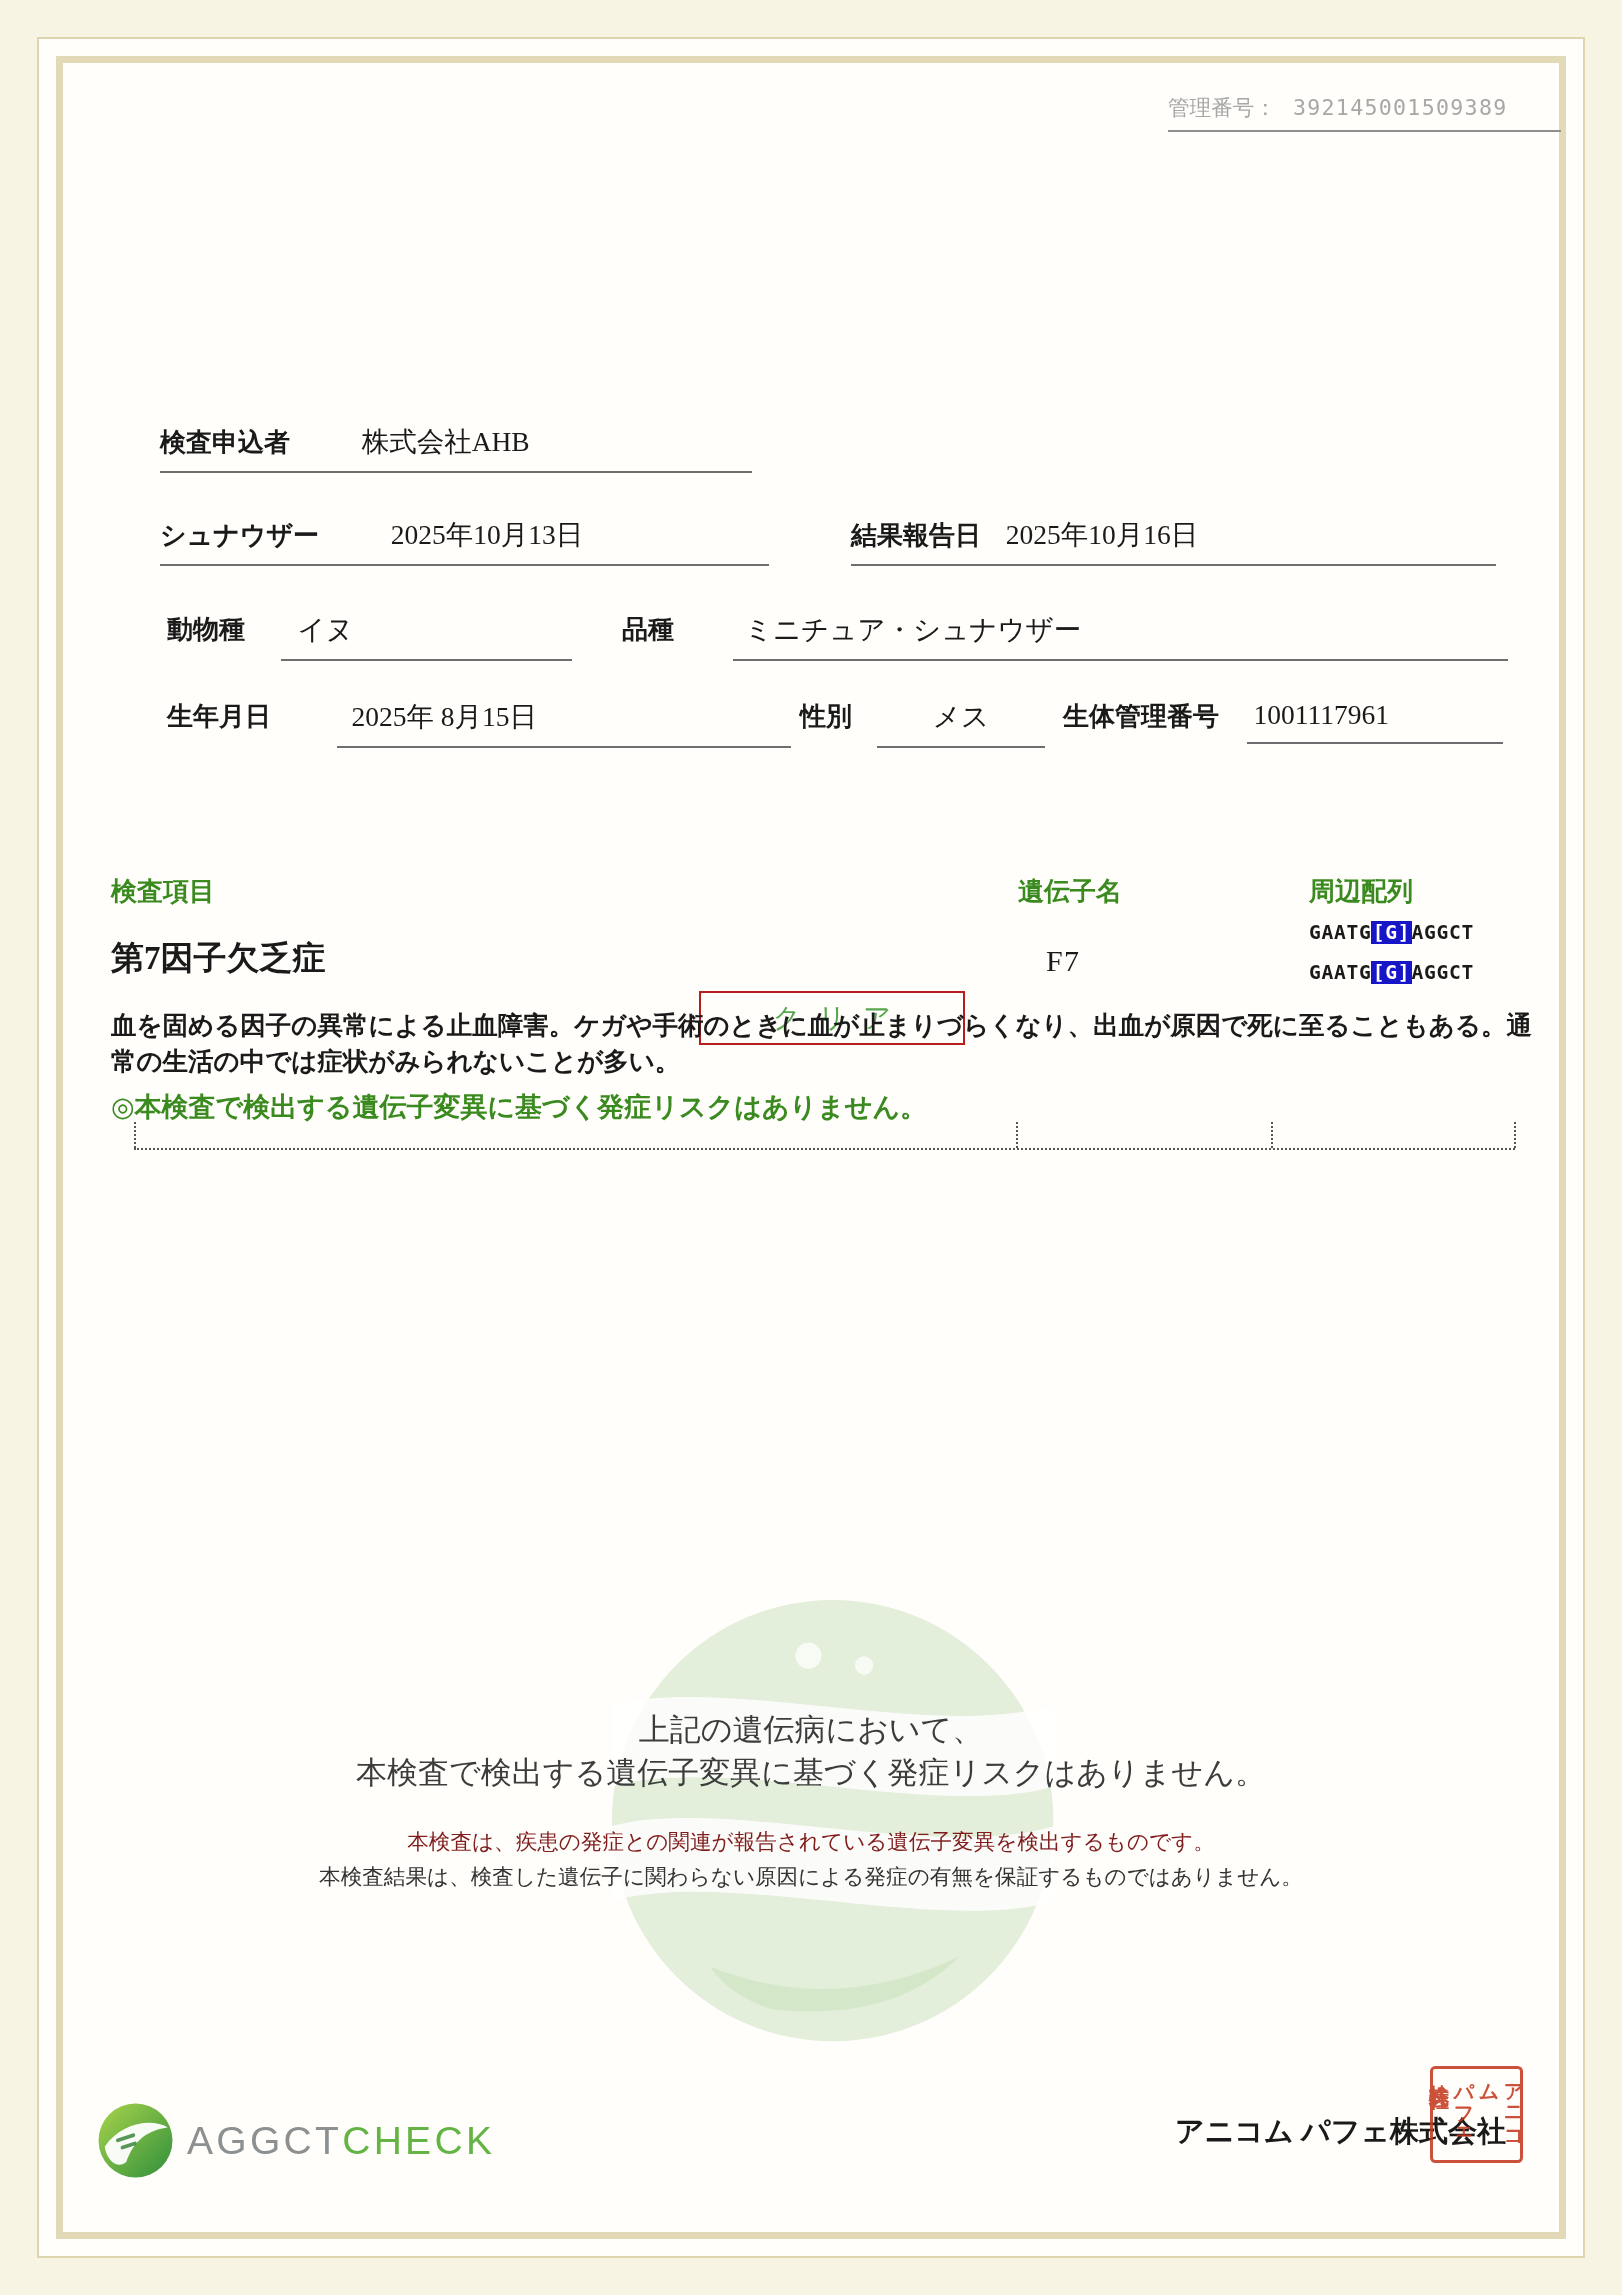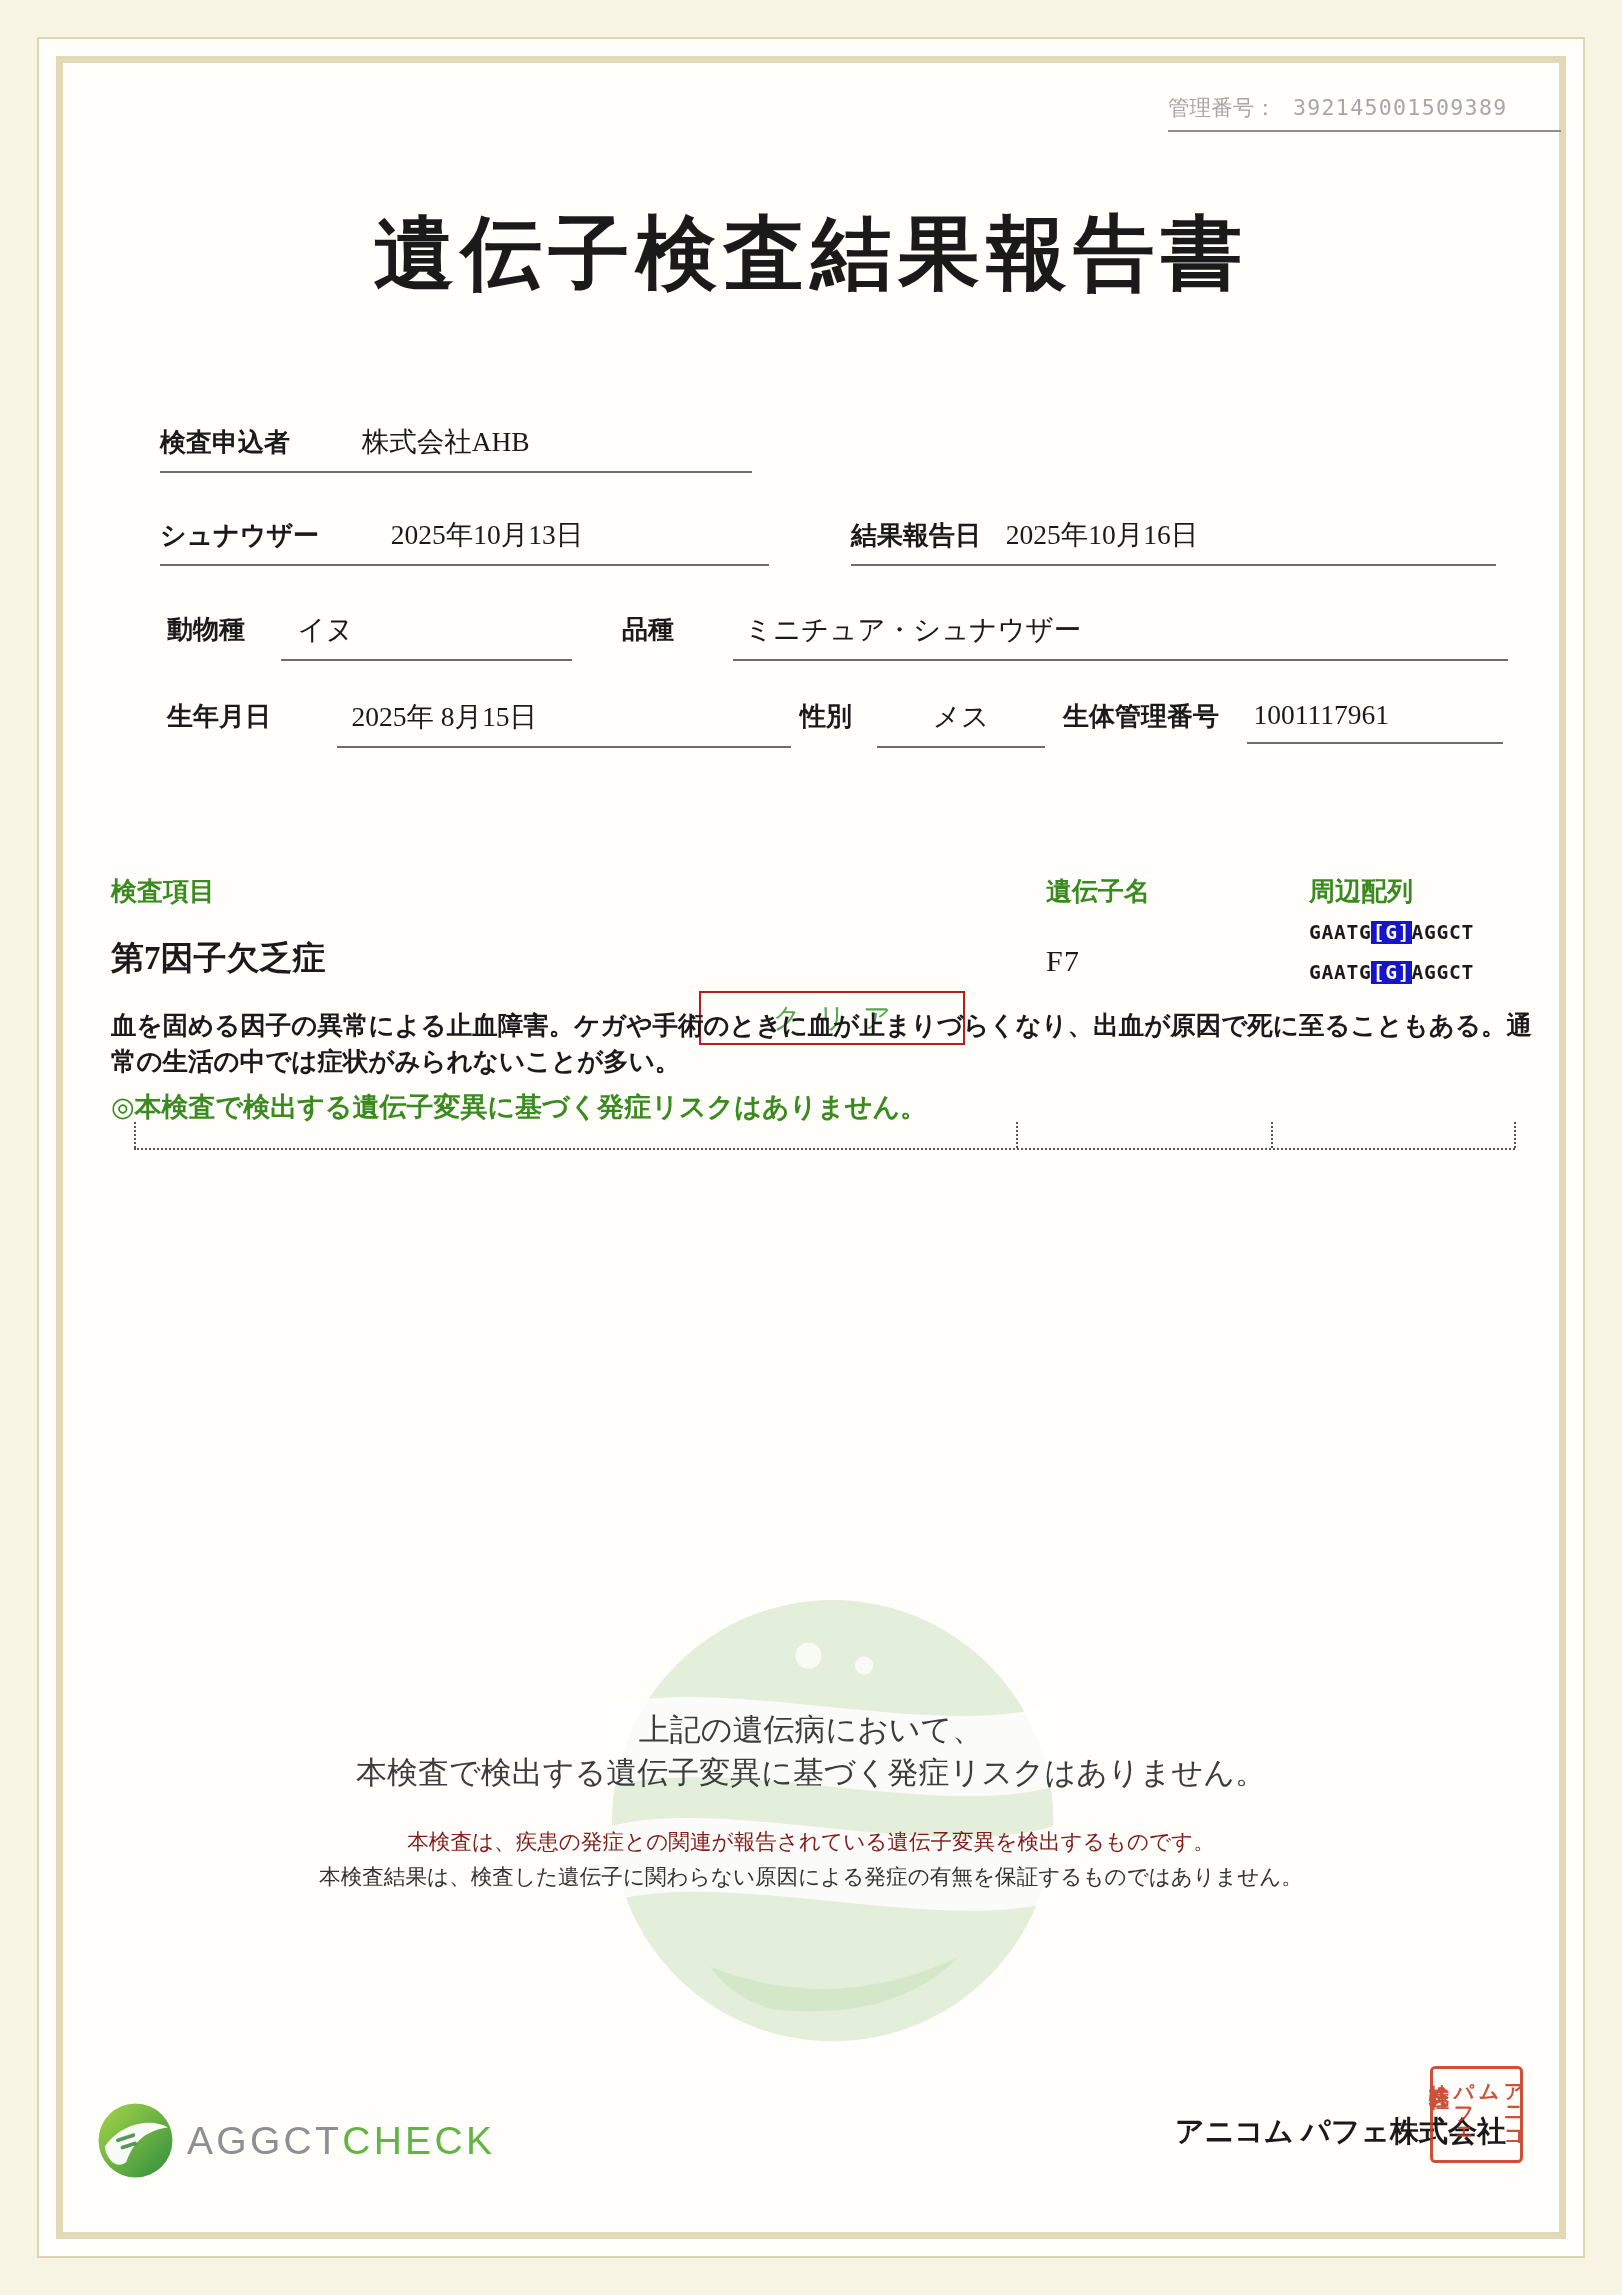--- a/index.html
+++ b/index.html
@@ -34,21 +34,21 @@
   .val-breed{left:733px;top:612px;width:763px;padding-left:11.8px;}
   .lbl-birth{left:167px;top:699px;}
   .val-birth{left:337px;top:699px;width:440px;padding-left:14.4px;}
   .lbl-sex{left:800px;top:699px;}
   .val-sex{left:877px;top:699px;width:168px;text-align:center;}
   .lbl-bioid{left:1063px;top:699px;}
   .val-bioid{left:1247px;top:699px;width:249px;padding-left:6.5px;}
 
   
   .res-head{position:absolute;top:874px;color:#3a8a1f;font-size:26px;font-weight:700;}
-  .rh-item{left:111px;} .rh-gene{left:1046px;text-align:center;} .rh-seq{left:1309px;}
+  .rh-item{left:111px;} .rh-gene{left:1018px;text-align:center;} .rh-seq{left:1309px;}
   .res-item{position:absolute;left:111px;top:936px;font-size:33px;font-weight:700;}
   .res-box{position:absolute;left:699px;top:991px;width:262px;height:50px;border:2px solid #b91c1c;
            display:flex;align-items:center;justify-content:center;}
   .res-box span{color:#58a84e;font-size:27.5px;letter-spacing:17px;padding-left:17px;}
   .res-gene{position:absolute;left:1046px;top:944px;font-size:30px;letter-spacing:1.3px;}
   .seq{position:absolute;left:1309px;font-family:"DejaVu Sans Mono","Liberation Mono",monospace;
        font-size:19.6px;font-weight:700;letter-spacing:0.7px;}
   .seq-1{top:921px;} .seq-2{top:961px;}
   .seq .hl{background:#1616c8;color:#ffffff;padding:0 1.3px;}
   .res-desc{position:absolute;left:111px;top:1008px;width:1440px;font-size:25.5px;font-weight:700;line-height:1.4;}
@@ -83,21 +83,20 @@
 
 <div class="page">
   <div class="frame-white"></div>
   <div class="frame-line"></div>
 
   <div class="mgmt">
     <span>管理番号：</span>
     <span class="num">392145001509389</span>
   </div>
 
-  <h1 class="title">遺伝子検査結果報告書</h1>
 
   <div class="uline row-applicant">
     <span class="lbl">検査申込者</span>
     <span class="val">株式会社AHB</span>
   </div>
 
   <div class="uline row-applydate">
     <span class="lbl">シュナウザー</span>
     <span class="val">2025年10月13日</span>
   </div>

